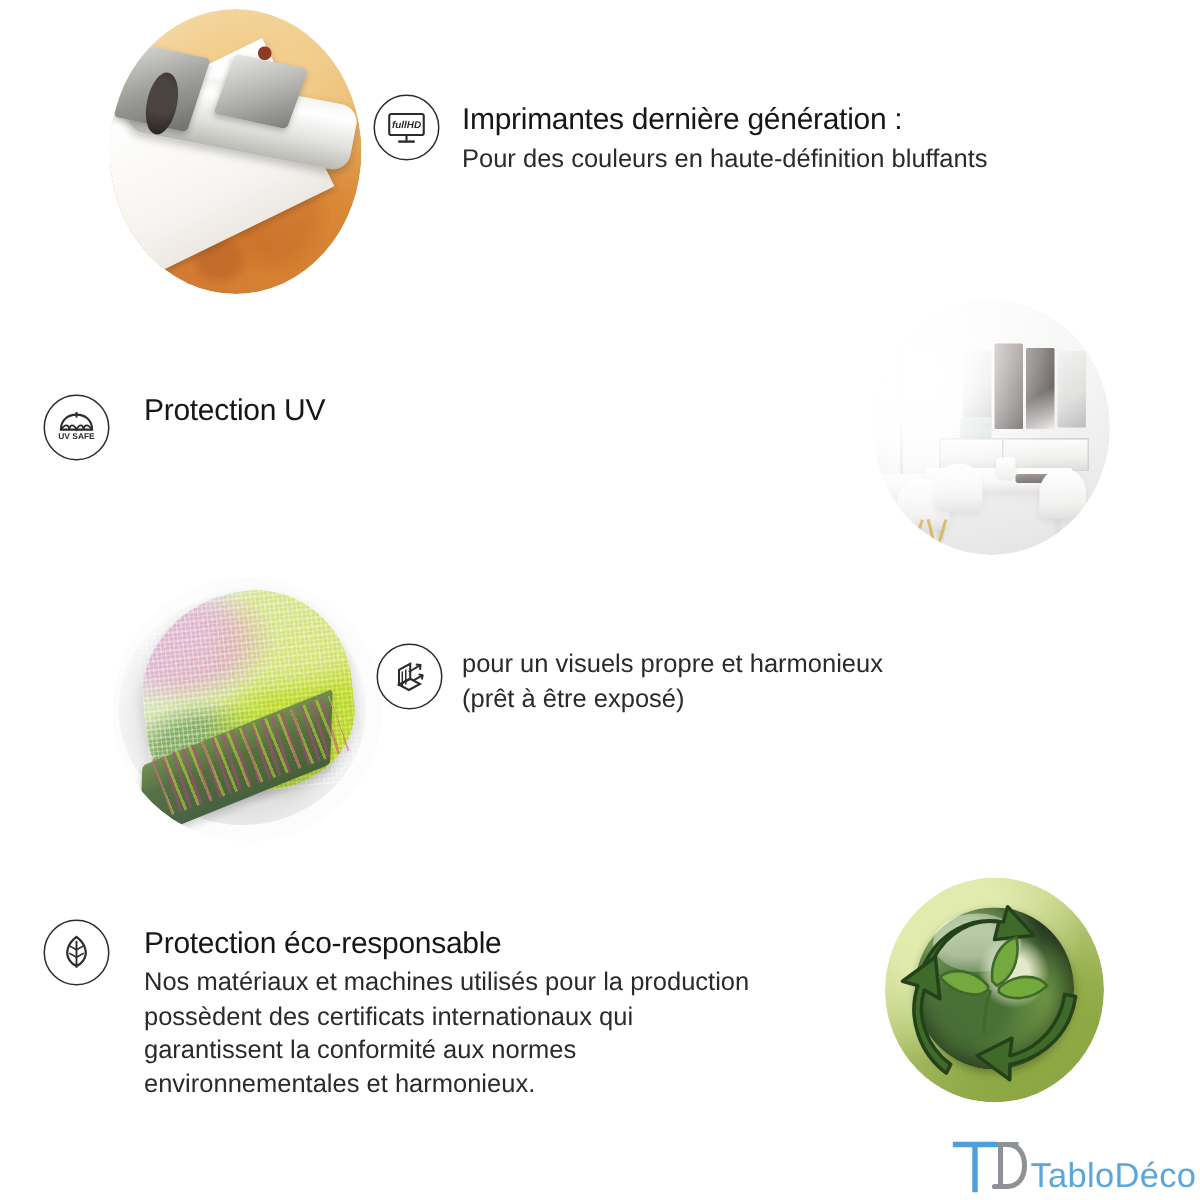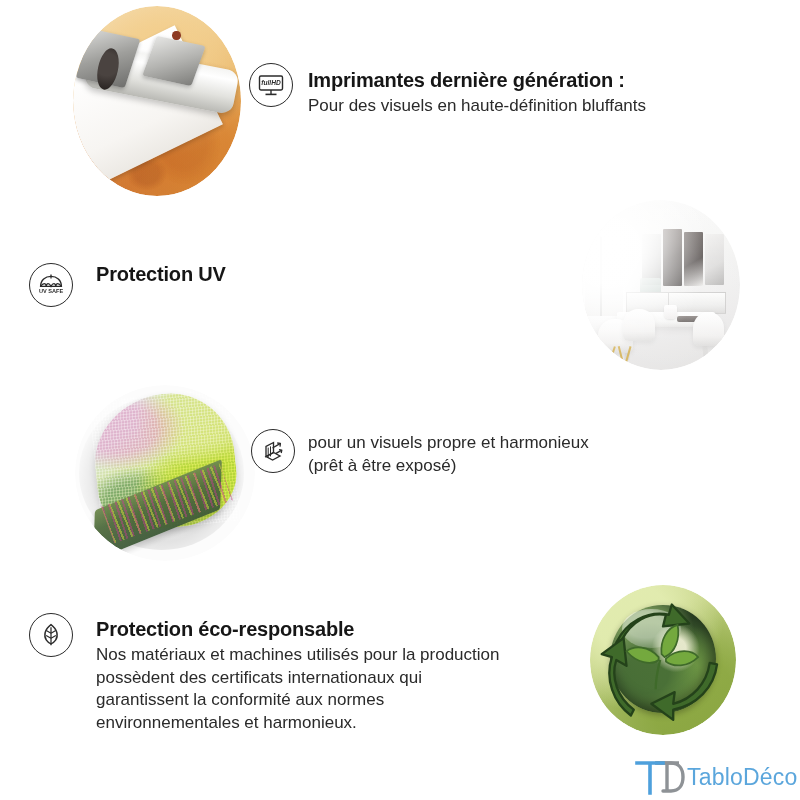--- a/index.html
+++ b/index.html
@@ -251,21 +251,21 @@
     border:1.6px solid #2b2b2b;
     background:#fff;
     display:flex;align-items:center;justify-content:center;
   }
   .icon-badge svg{display:block;}
 
   
   .feature-text{position:absolute;}
   .feature-title{
     font-size:20px;
-    font-weight:bold;
+    font-weight:normal;
     letter-spacing:-.2px;
     color:#161616;
     margin:0 0 3px 0;
     line-height:1.2;
     white-space:nowrap;
   }
   .feature-body{
     font-size:17px;
     font-weight:normal;
     color:#2a2a2a;
@@ -281,21 +281,21 @@
   #text-eco{left:96px;top:617px;}
 
   #icon-fullhd{left:249px;top:63px;width:42px;height:42px;}
   #icon-uv{left:29px;top:263px;width:42px;height:42px;}
   #icon-edges{left:251px;top:429px;width:42px;height:42px;}
   #icon-leaf{left:29px;top:613px;width:42px;height:42px;}
 
   
   #brand-logo{
     position:absolute;left:633px;top:757px;width:160px;height:40px;
-    display:flex;align-items:center;
+    display:flex;align-items:flex-end;
   }
   #brand-logo .monogram{position:relative;width:52px;height:40px;flex:0 0 auto;}
   #brand-logo .monogram svg{display:block;}
   #brand-logo .wordmark{
     font-size:23px;
     color:#5ba6dc;
     letter-spacing:.2px;
     position:relative;
     white-space:nowrap;
     margin-left:2px;
@@ -323,21 +323,21 @@
       <rect x="5.5" y="8" width="23" height="14" rx="1.4" fill="none" stroke="#2b2b2b" stroke-width="1.4"></rect>
       <line x1="17" y1="22" x2="17" y2="26" stroke="#2b2b2b" stroke-width="1.4"></line>
       <line x1="11.5" y1="26.4" x2="22.5" y2="26.4" stroke="#2b2b2b" stroke-width="1.6"></line>
       <text x="17" y="17.4" font-family="Liberation Sans, sans-serif" font-size="6.6" font-style="italic" font-weight="bold" fill="#2b2b2b" text-anchor="middle">fullHD</text>
     </svg>
   </div>
 
   <div class="feature-text" id="text-printer">
     <p class="feature-title">Imprimantes dernière génération :</p>
     <p class="feature-body">
-      <span>Pour des visuels en haute-définition bluffants</span>
+      <span>Pour des couleurs en haute-définition bluffants</span>
     </p>
   </div>
 
   <div class="icon-badge" id="icon-uv">
     <svg viewBox="0 0 34 34" width="34" height="34" aria-hidden="true">
       <line x1="17" y1="6.6" x2="17" y2="10.4" stroke="#2b2b2b" stroke-width="1.3"></line>
       <path d="M6.6 18.4 C6.6 11.9 11.3 8.4 17 8.4 C22.7 8.4 27.4 11.9 27.4 18.4 Z" fill="none" stroke="#2b2b2b" stroke-width="1.4"></path>
       <path d="M6.6 18.4 C9.2 14.6 11.8 14.6 12.2 18.4 C12.7 14.6 15.2 14.6 17 18.4
                C18.8 14.6 21.3 14.6 21.8 18.4 C22.2 14.6 24.8 14.6 27.4 18.4" fill="none" stroke="#2b2b2b" stroke-width="1.25"></path>
       <text x="17" y="24.6" font-family="Liberation Sans, sans-serif" font-size="5.6" font-weight="bold" fill="#2b2b2b" text-anchor="middle">UV SAFE</text>

